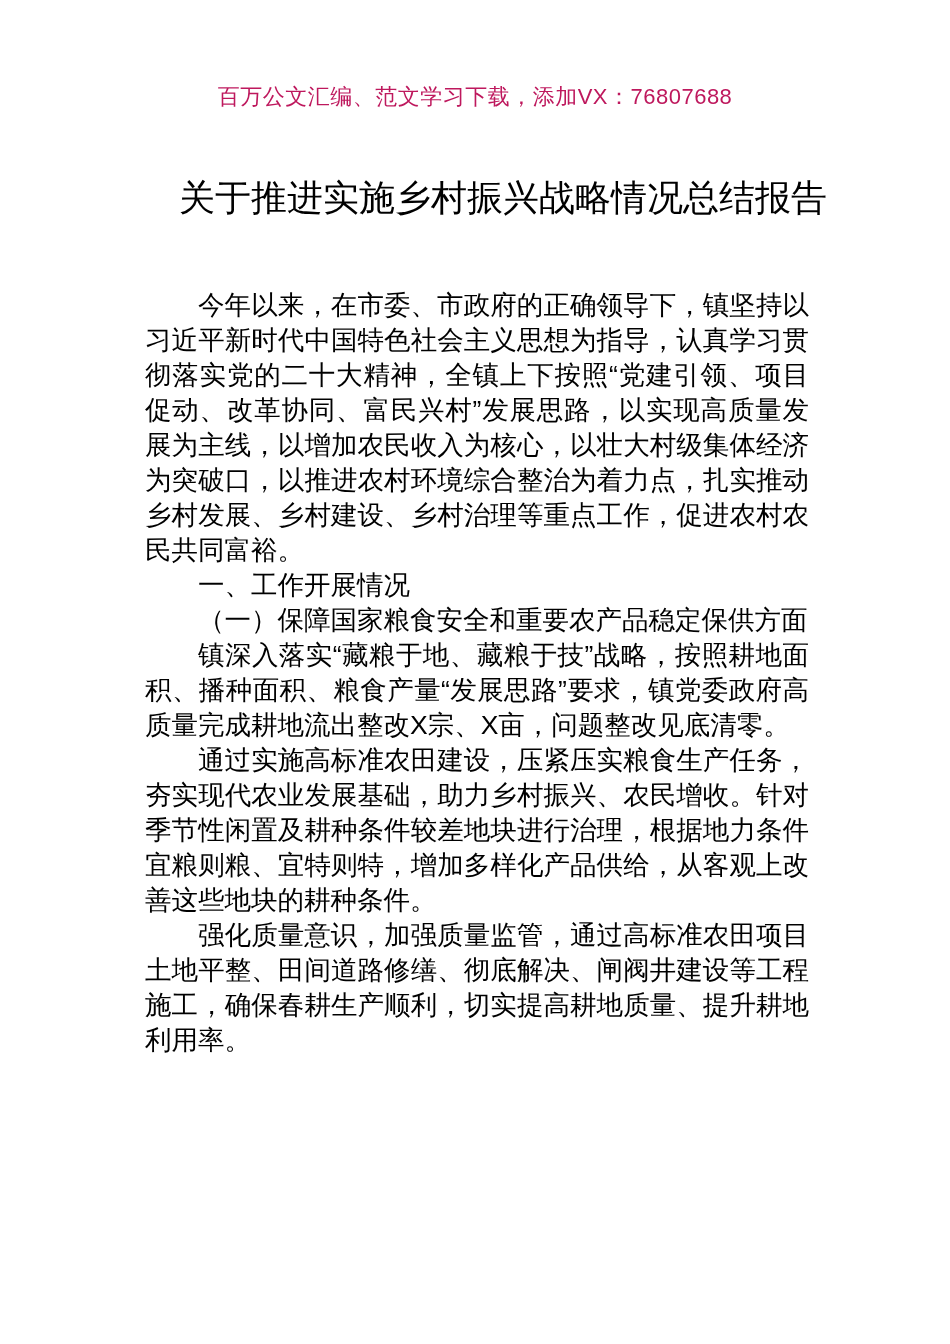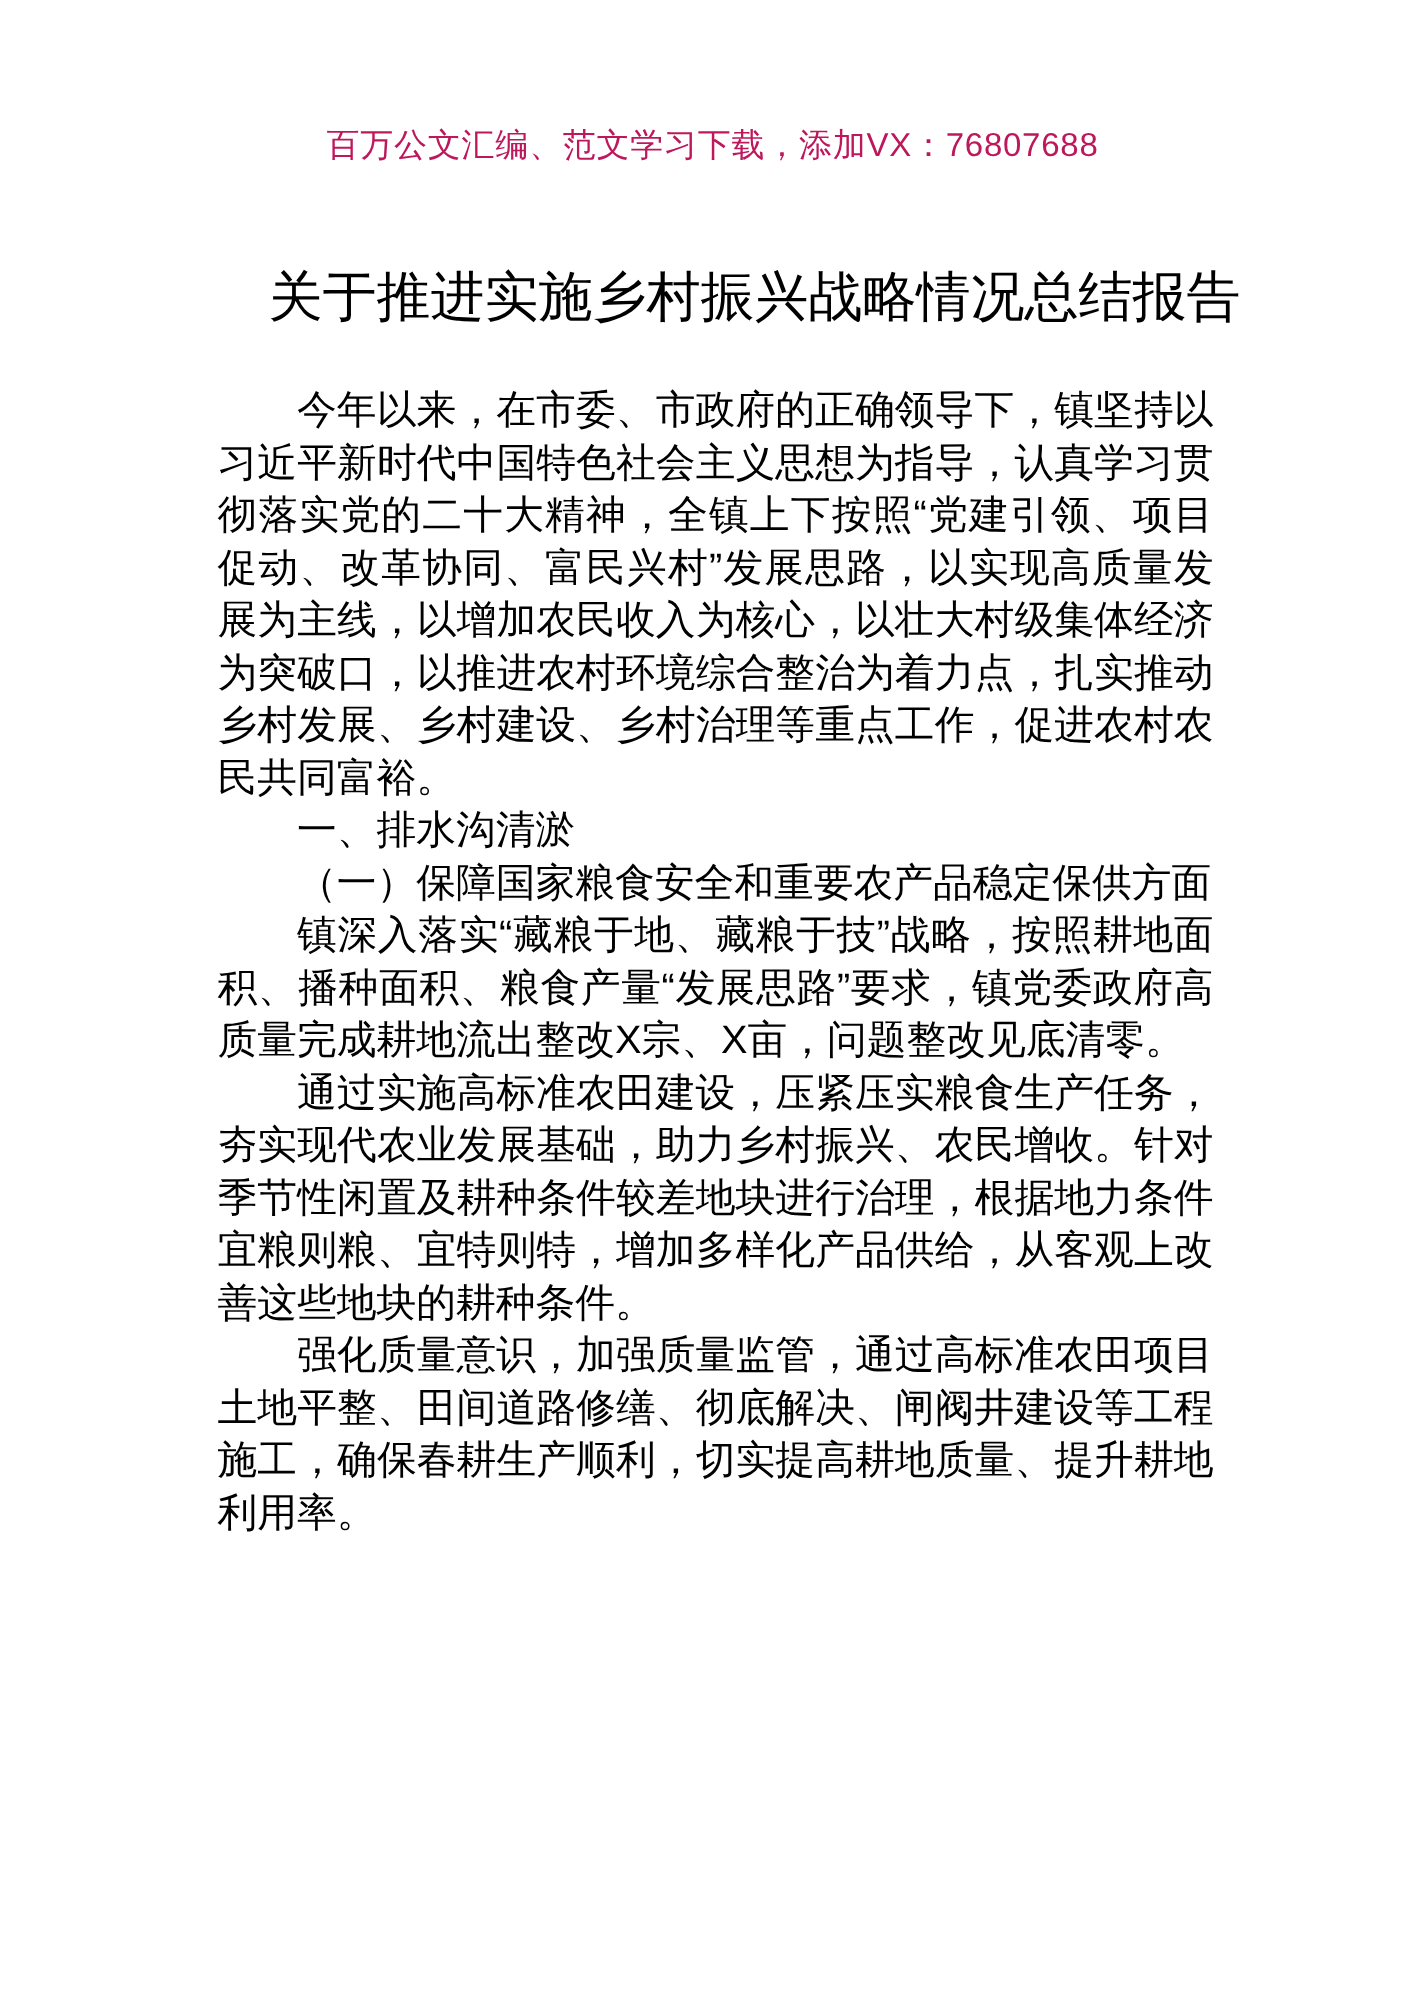--- a/index.html
+++ b/index.html
@@ -38,21 +38,21 @@
     margin: 0;
     text-align: center;
     font-size: 36px;
     line-height: 48px;
     font-weight: 500;
     letter-spacing: 0px;
     padding-left: 28px;
   }
   .content {
     position: absolute;
-    top: 256px;
+    top: 288px;
     left: 145px;
     width: 664px;
     font-size: 26.5px;
     line-height: 35px;
     text-align: justify;
     text-justify: inter-ideograph;
   }
   .content p {
     margin: 0;
     padding: 0;
@@ -64,20 +64,20 @@
 <body>
 
 <div class="page">
 
   <div class="promo" style="color: #be185d;">百万公文汇编、范文学习下载，添加VX：76807688</div>
 
   <h1 class="doc-title">关于推进实施乡村振兴战略情况总结报告</h1>
 
   <div class="content">
     <p>今年以来，在市委、市政府的正确领导下，镇坚持以习近平新时代中国特色社会主义思想为指导，认真学习贯彻落实党的二十大精神，全镇上下按照“党建引领、项目促动、改革协同、富民兴村”发展思路，以实现高质量发展为主线，以增加农民收入为核心，以壮大村级集体经济为突破口，以推进农村环境综合整治为着力点，扎实推动乡村发展、乡村建设、乡村治理等重点工作，促进农村农民共同富裕。</p>
-    <p>一、排水沟清淤</p>
+    <p>一、工作开展情况</p>
     <p>（一）保障国家粮食安全和重要农产品稳定保供方面</p>
     <p>镇深入落实“藏粮于地、藏粮于技”战略，按照耕地面积、播种面积、粮食产量“发展思路”要求，镇党委政府高质量完成耕地流出整改X宗、X亩，问题整改见底清零。</p>
     <p>通过实施高标准农田建设，压紧压实粮食生产任务，夯实现代农业发展基础，助力乡村振兴、农民增收。针对季节性闲置及耕种条件较差地块进行治理，根据地力条件宜粮则粮、宜特则特，增加多样化产品供给，从客观上改善这些地块的耕种条件。</p>
     <p>强化质量意识，加强质量监管，通过高标准农田项目土地平整、田间道路修缮、彻底解决、闸阀井建设等工程施工，确保春耕生产顺利，切实提高耕地质量、提升耕地利用率。</p>
   </div>
 
 </div>
 
 </body></html>

